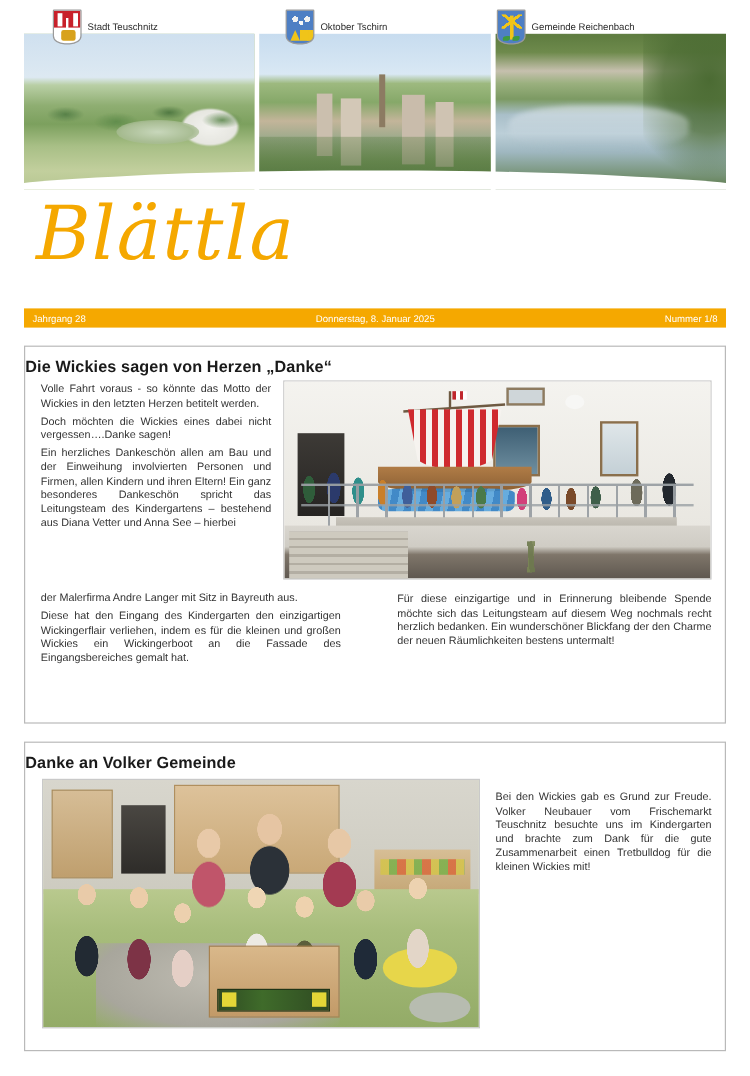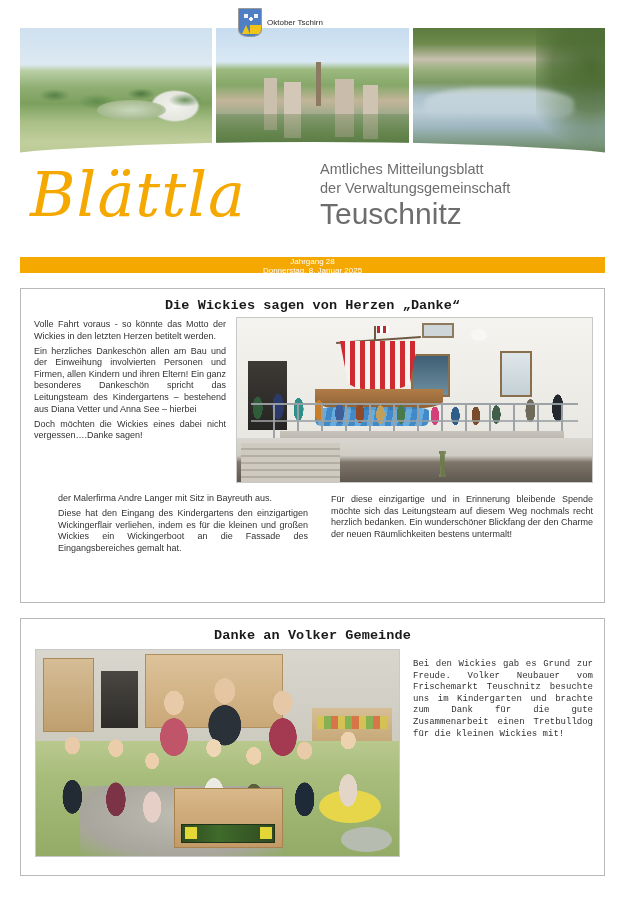--- a/index.html
+++ b/index.html
@@ -165,52 +165,51 @@
     font-size: 30px; color:#6d6d6d; line-height:1.05; margin-top:1px; font-weight:400;
   }
 
   
   .orangebar {
     position:absolute; left:20px; top:257px; width:585px; height:16px;
     background:#f5a800; color:#ffffff;
     display:flex; align-items:center;
     font-size:8px;
     padding:0 7px;
-    flex-direction:column;
   }
   .ob-left { flex:0 0 auto; }
   .ob-center { flex:1 1 auto; text-align:center; }
   .ob-right { flex:0 0 auto; }
 
   
   .article {
     position:absolute;
     border:1px solid #b9b9b9;
     background:#fff;
   }
   .art1 { left:20px; top:288px; width:585px; height:315px; }
   .art2 { left:20px; top:618px; width:585px; height:258px; }
 
   .art-title {
-    text-align:center; font-weight:bold; font-size:13.5px; color:#1a1a1a;
-    padding-top:9px; padding-bottom:2px; letter-spacing:.1px;font-family:Liberation Mono, monospace;
+    text-align:left; font-weight:bold; font-size:13.5px; color:#1a1a1a;
+    padding-top:9px; padding-bottom:2px; letter-spacing:.1px;
   }
   .col-text {
     font-size: 9px; line-height: 11.6px; color:#333;
     text-align: justify;
     text-justify: inter-word;
   }
   .col-text p { margin: 0 0 3.5px 0; }
 
   
   .a1-left {
     position:absolute; left:13px; top:30px; width:192px;
   }
   .a1-below {
-    position:absolute; left:13px; top:204px; width:250px;margin-left:24px;
+    position:absolute; left:13px; top:204px; width:250px;
   }
   .a1-right-text {
     position:absolute; left:310px; top:205px; width:262px;
   }
   .a1-photo {
     position:absolute; left:215px; top:28px; width:357px; height:166px;
     border:1px solid #c9c9c9; overflow:hidden;
   }
 
   
@@ -424,54 +423,61 @@
 
 <div class="page">
 
   <div class="banner">
     <div class="banner-photo ph1"></div>
     <div class="banner-photo ph2"></div>
     <div class="banner-photo ph3"></div>
     <div class="banner-sweep"></div>
   </div>
 
+  <div class="crest-tag" style="left:44px;">
+    <div class="crest crest-teu">
+      <div class="crest-lion"></div>
+    </div>
+    <div class="crest-label">Stadt Teuschnitz</div>
+  </div>
 
   <div class="crest-tag" style="left:238px;">
     <div class="crest crest-tsch"></div>
     <div class="crest-label">Oktober Tschirn</div>
   </div>
 
+  <div class="crest-tag" style="left:414px;">
+    <div class="crest crest-rei">
+      <div class="crest-leaf"></div>
+    </div>
+    <div class="crest-label">Gemeinde Reichenbach</div>
+  </div>
 
   <div class="masthead">
     <div class="blattla">Blättla</div>
-    <div class="mast-right">
-      <div class="mast-sub">Amtliches Mitteilungsblatt</div>
-      <div class="mast-sub">der Verwaltungsgemeinschaft</div>
-      <div class="mast-town">Teuschnitz</div>
-    </div>
   </div>
 
   <div class="orangebar">
     <div class="ob-left">Jahrgang 28</div>
     <div class="ob-center">Donnerstag, 8. Januar 2025</div>
     <div class="ob-right">Nummer 1/8</div>
   </div>
 
   <div class="article art1">
     <div class="art-title">Die Wickies sagen von Herzen „Danke“</div>
 
     <div class="a1-left col-text">
       <p>Volle Fahrt voraus - so könnte das Motto der Wickies in den letzten Herzen betitelt werden.</p>
+      <p>Doch möchten die Wickies eines dabei nicht vergessen….Danke sagen!</p>
       <p>Ein herzliches Dankeschön allen am Bau und der Einweihung involvierten Personen und Firmen, allen Kindern und ihren Eltern! Ein ganz besonderes Dankeschön spricht das Leitungsteam des Kindergartens – bestehend aus Diana Vetter und Anna See – hierbei</p>
-      <p>Doch möchten die Wickies eines dabei nicht vergessen….Danke sagen!</p>
     </div>
 
     <div class="a1-below col-text">
       <p>der Malerfirma Andre Langer mit Sitz in Bayreuth aus.</p>
-      <p>Diese hat den Eingang des Kindergartens den einzigartigen Wickingerflair verliehen, indem es für die kleinen und großen Wickies ein Wickingerboot an die Fassade des Eingangsbereiches gemalt hat.</p>
+      <p>Diese hat den Eingang des Kindergarten den einzigartigen Wickingerflair verliehen, indem es für die kleinen und großen Wickies ein Wickingerboot an die Fassade des Eingangsbereiches gemalt hat.</p>
     </div>
 
     <div class="a1-right-text col-text">
       <p>Für diese einzigartige und in Erinnerung bleibende Spende möchte sich das Leitungsteam auf diesem Weg nochmals recht herzlich bedanken. Ein wunderschöner Blickfang der den Charme der neuen Räumlichkeiten bestens untermalt!</p>
     </div>
 
     <div class="a1-photo">
       <div class="vik">
         <div class="vik-sky"></div>
         <div class="vik-wall"></div>
@@ -513,17 +519,17 @@
         <div class="kg-gray"></div>
         <div class="kg-adults"></div>
         <div class="kg-children"></div>
         <div class="kg-box">
           <div class="kg-box-label"></div>
         </div>
       </div>
     </div>
 
     <div class="a2-text col-text">
-      <p style="margin-bottom:12px;font-family:Liberation Mono, monospace;">Bei den Wickies gab es Grund zur Freude. Volker Neubauer vom Frischemarkt Teuschnitz besuchte uns im Kindergarten und brachte zum Dank für die gute Zusammenarbeit einen Tretbulldog für die kleinen Wickies mit!</p>
+      <p style="margin-bottom:12px;">Bei den Wickies gab es Grund zur Freude. Volker Neubauer vom Frischemarkt Teuschnitz besuchte uns im Kindergarten und brachte zum Dank für die gute Zusammenarbeit einen Tretbulldog für die kleinen Wickies mit!</p>
     </div>
   </div>
 
 </div>
 
 </body></html>

